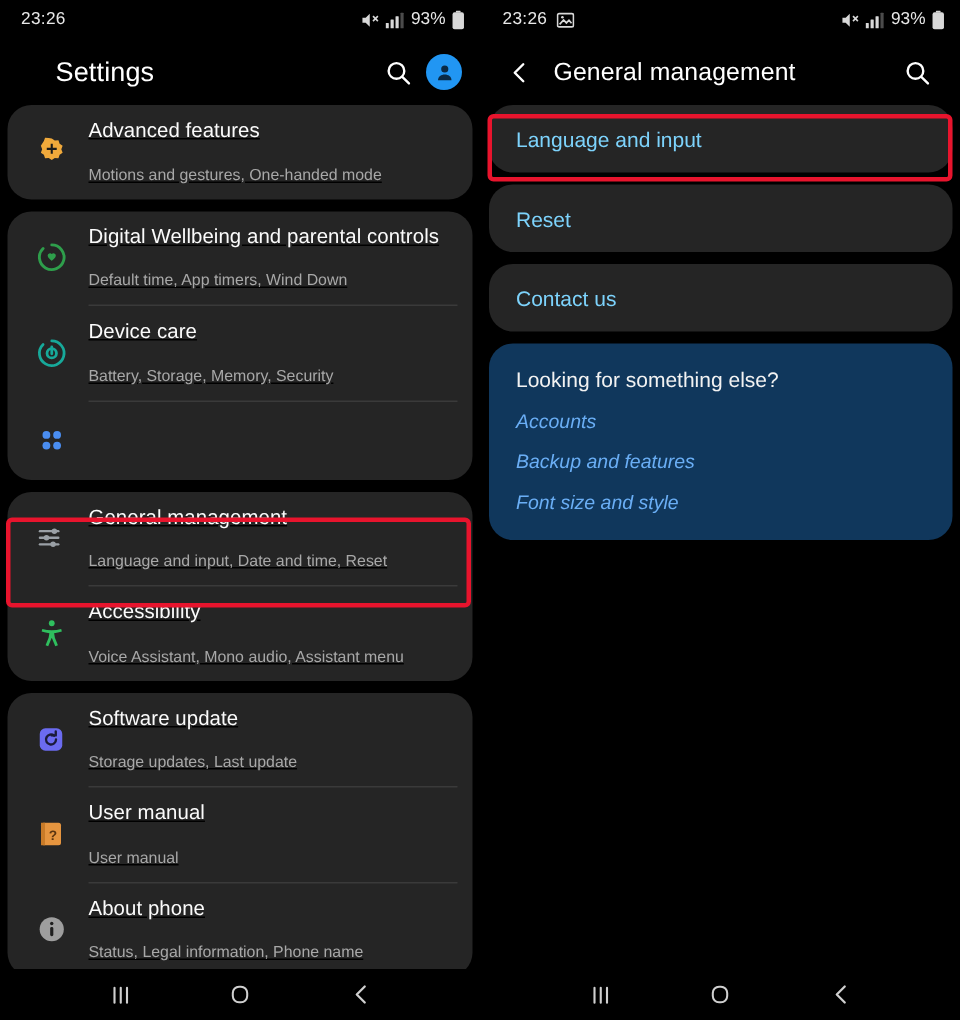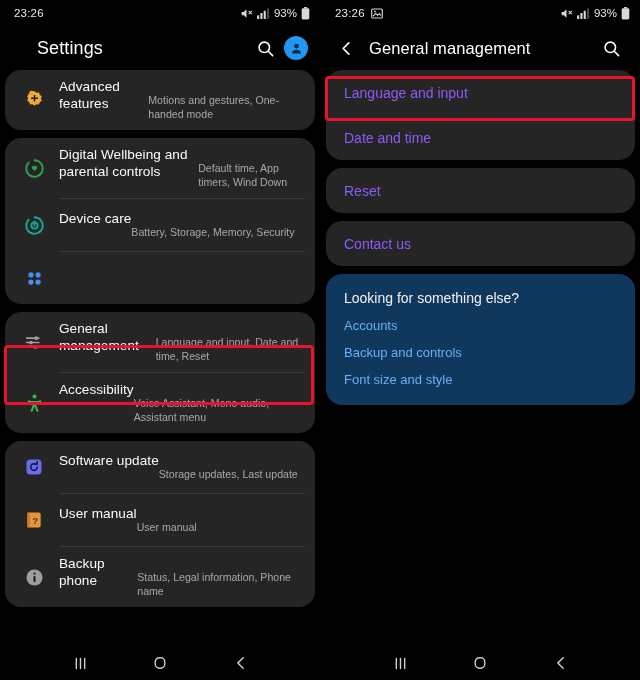--- a/index.html
+++ b/index.html
@@ -66,59 +66,60 @@
     display: flex; align-items: center;
     padding: 9px 14px 9px 12px;
     min-height: 44px;
     position: relative;
   }
   .row .ic {
     width: 34px; min-width: 34px; height: 34px;
     display: flex; align-items: center; justify-content: center;
     margin-right: 8px;
   }
-  .row .txt { display: flex; flex-direction: row; justify-content: center; }
+  .row .txt { display: flex; flex-direction: column; justify-content: center; text-decoration: underline; }
   .row .t1 { color: #fbfbfb; font-size: 13.6px; line-height: 16.5px; letter-spacing: .05px; }
   .row .t2 { color: #a8a8a8; font-size: 10.6px; line-height: 14px; margin-top: 14px; }
   .sep { height: 1px; background: #3a3a3a; margin-left: 54px; margin-right: 10px; }
 
   
   .hl {
     position: absolute;
     border: 3px solid #e8142d;
     border-radius: 4px;
     pointer-events: none;
     z-index: 5;
   }
   .hl.left-gm { left: 4px; top: 345px; width: 310px; height: 60px; }
   .hl.right-lang { left: 4px; top: 76px; width: 310px; height: 45px; }
 
   
   .srow {
     padding: 13px 18px;
-    color: #8b5cf6;
+    color: #7dd3fc;
     font-size: 14px;
     min-height: 45px;
     display: flex; align-items: center;
   }
 
   
   .infocard {
     background: #10375c;
     border-radius: 16px;
     margin: 8px 5px 0 5px;
     padding: 16px 18px 18px 18px;
   }
   .infocard .h { color: #f2f2f2; font-size: 14px; margin-bottom: 12px; }
   .infocard a {
     display: block;
     color: #6aaef5;
     font-size: 13px;
     text-decoration: none;
     margin-bottom: 12px;
+    font-style: italic;
   }
   .infocard a:last-child { margin-bottom: 0; }
 
   
   .navbar {
     position: absolute; bottom: 0; left: 0;
     width: 100%; height: 34px;
     background: #000;
     display: flex; align-items: center; justify-content: space-around;
     padding: 0 40px;
@@ -298,21 +299,21 @@
         <div class="sep"></div>
         <div class="row">
           <span class="ic">
             <svg class="ico-svg" width="21" height="21" viewBox="0 0 24 24">
               <circle cx="12" cy="12" r="9.2" fill="#9e9e9e"></circle>
               <circle cx="12" cy="7.6" r="1.3" fill="#1f1f1f"></circle>
               <rect x="10.8" y="10.3" width="2.4" height="7" rx="1.1" fill="#1f1f1f"></rect>
             </svg>
           </span>
           <span class="txt">
-            <span class="t1">Backup phone</span>
+            <span class="t1">About phone</span>
             <span class="t2">Status, Legal information, Phone name</span>
           </span>
         </div>
       </div>
     </div>
 
     <div class="hl left-gm"></div>
 
     <div class="navbar">
       <span class="navbtn">
@@ -385,40 +386,37 @@
             <path d="M15.4 15.4L21 21" stroke-linecap="round"></path>
         </svg>
       </span>
     </div>
 
     <div class="list">
       <div class="card">
         <div class="srow">
           <span>Language and input</span>
         </div>
-        <div class="srow">
-          <span>Date and time</span>
-        </div>
       </div>
       <div class="card">
         <div class="srow">
           <span>Reset</span>
         </div>
       </div>
       <div class="card">
         <div class="srow">
           <span>Contact us</span>
         </div>
       </div>
     </div>
 
     <div class="infocard">
       <div class="h">Looking for something else?</div>
       <a href="#">Accounts</a>
-      <a href="#">Backup and controls</a>
+      <a href="#">Backup and features</a>
       <a href="#">Font size and style</a>
     </div>
 
     <div class="hl right-lang"></div>
 
     <div class="navbar">
       <span class="navbtn">
         <svg class="ico-svg" width="17" height="15" viewBox="0 0 20 18" stroke="#cfcfcf" stroke-width="1.7" stroke-linecap="round">
           <path d="M5 3v12M10 3v12M15 3v12"></path>
         </svg>

